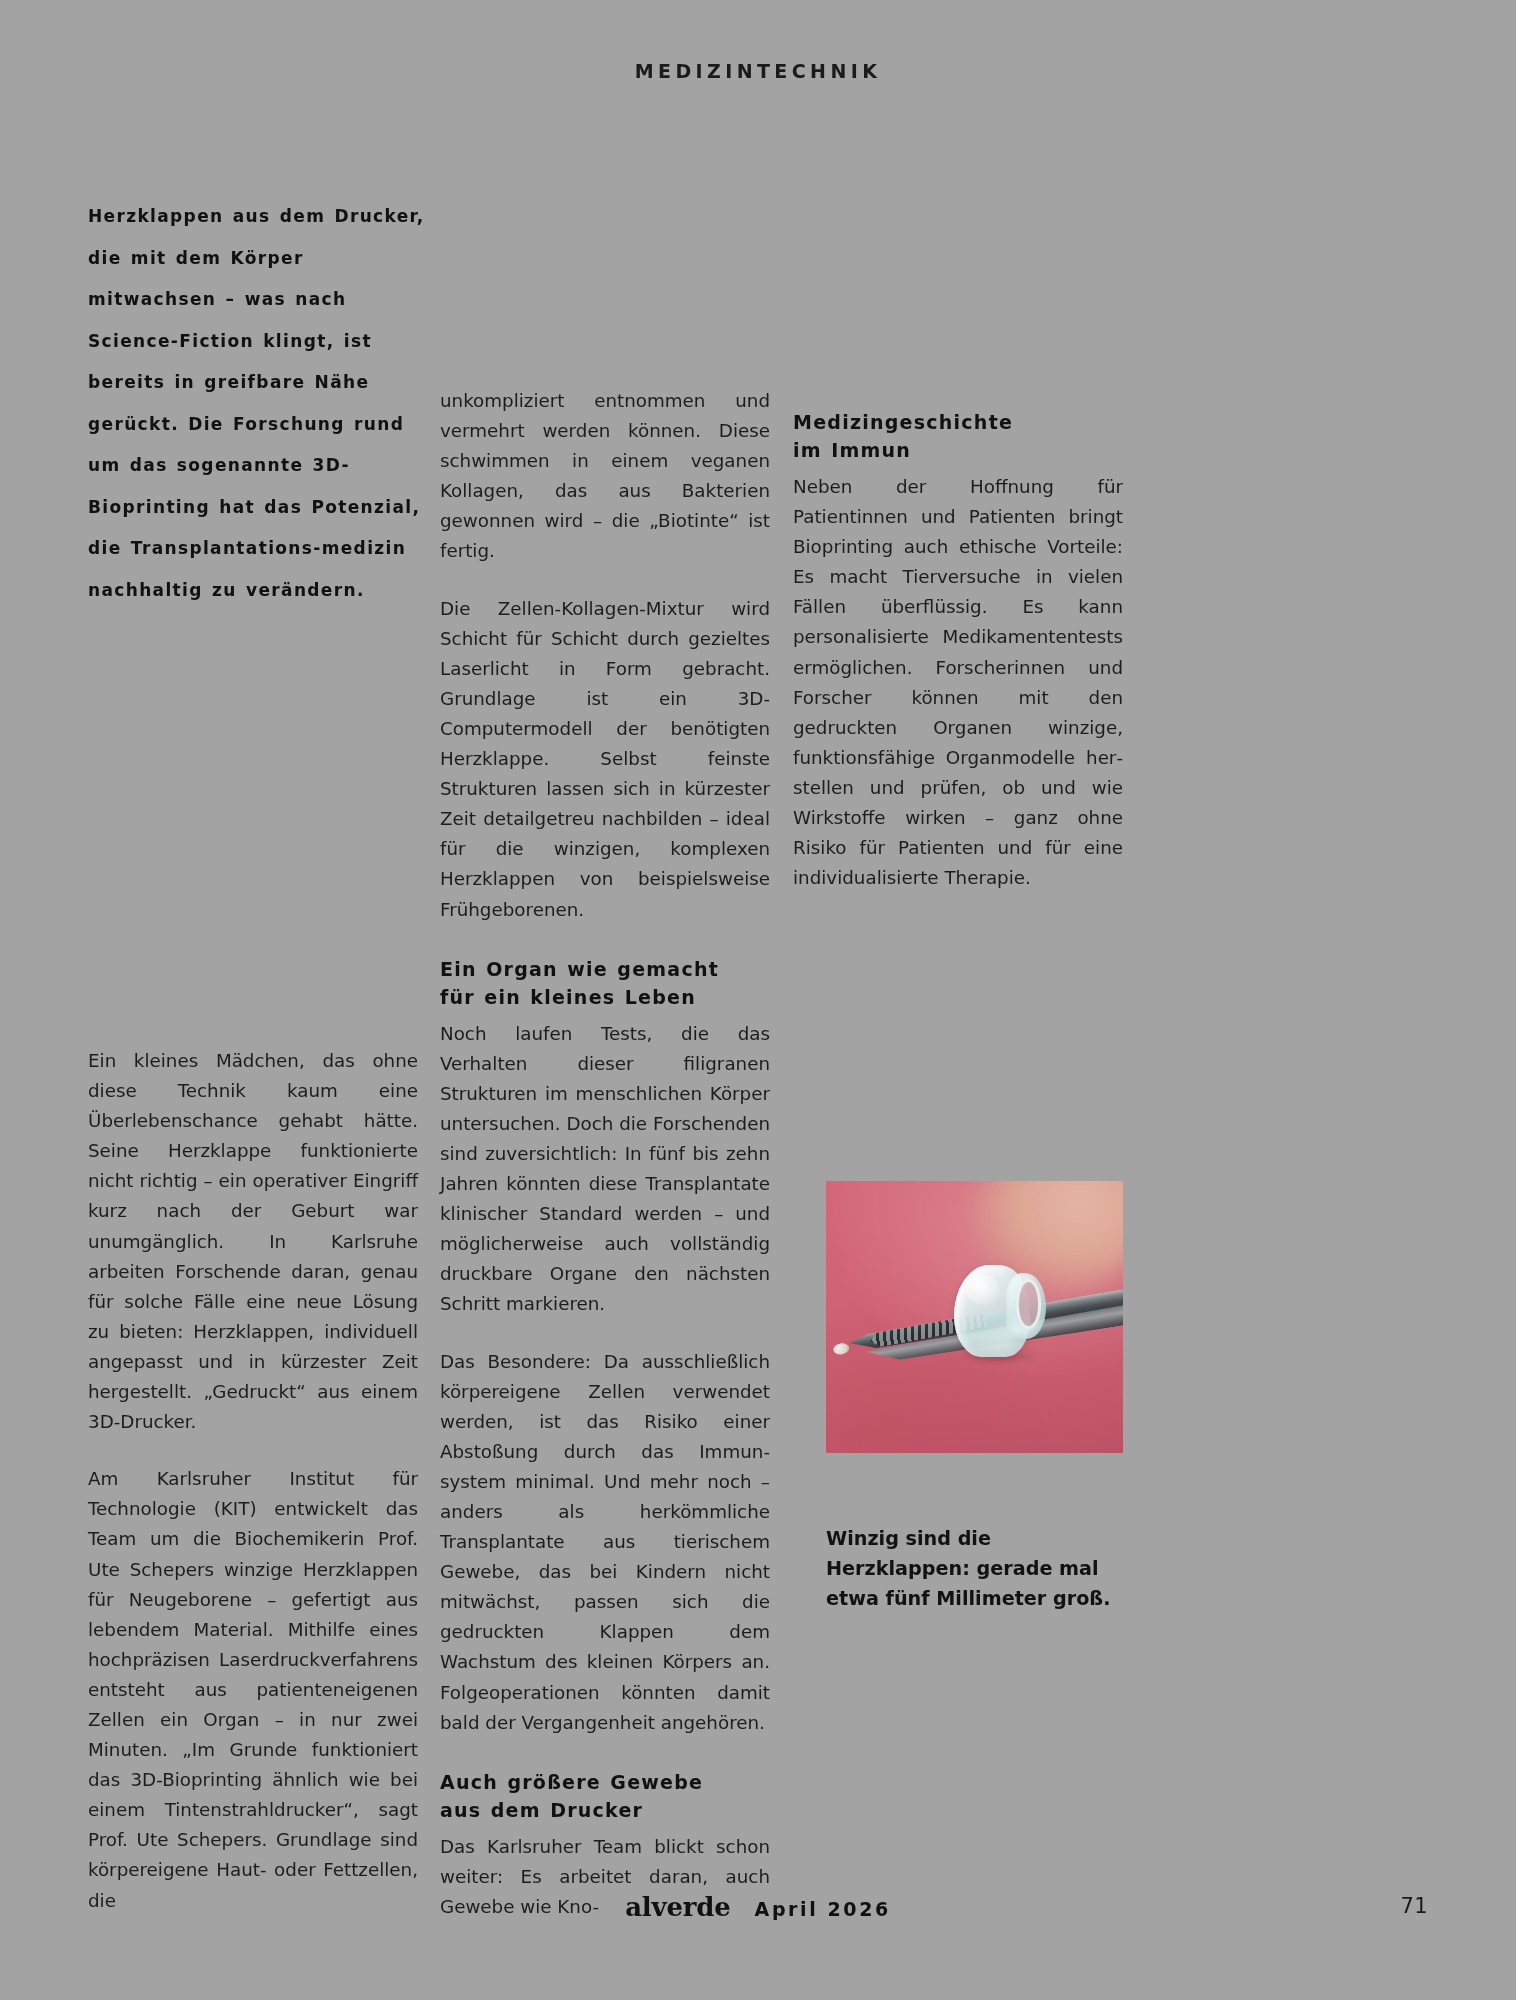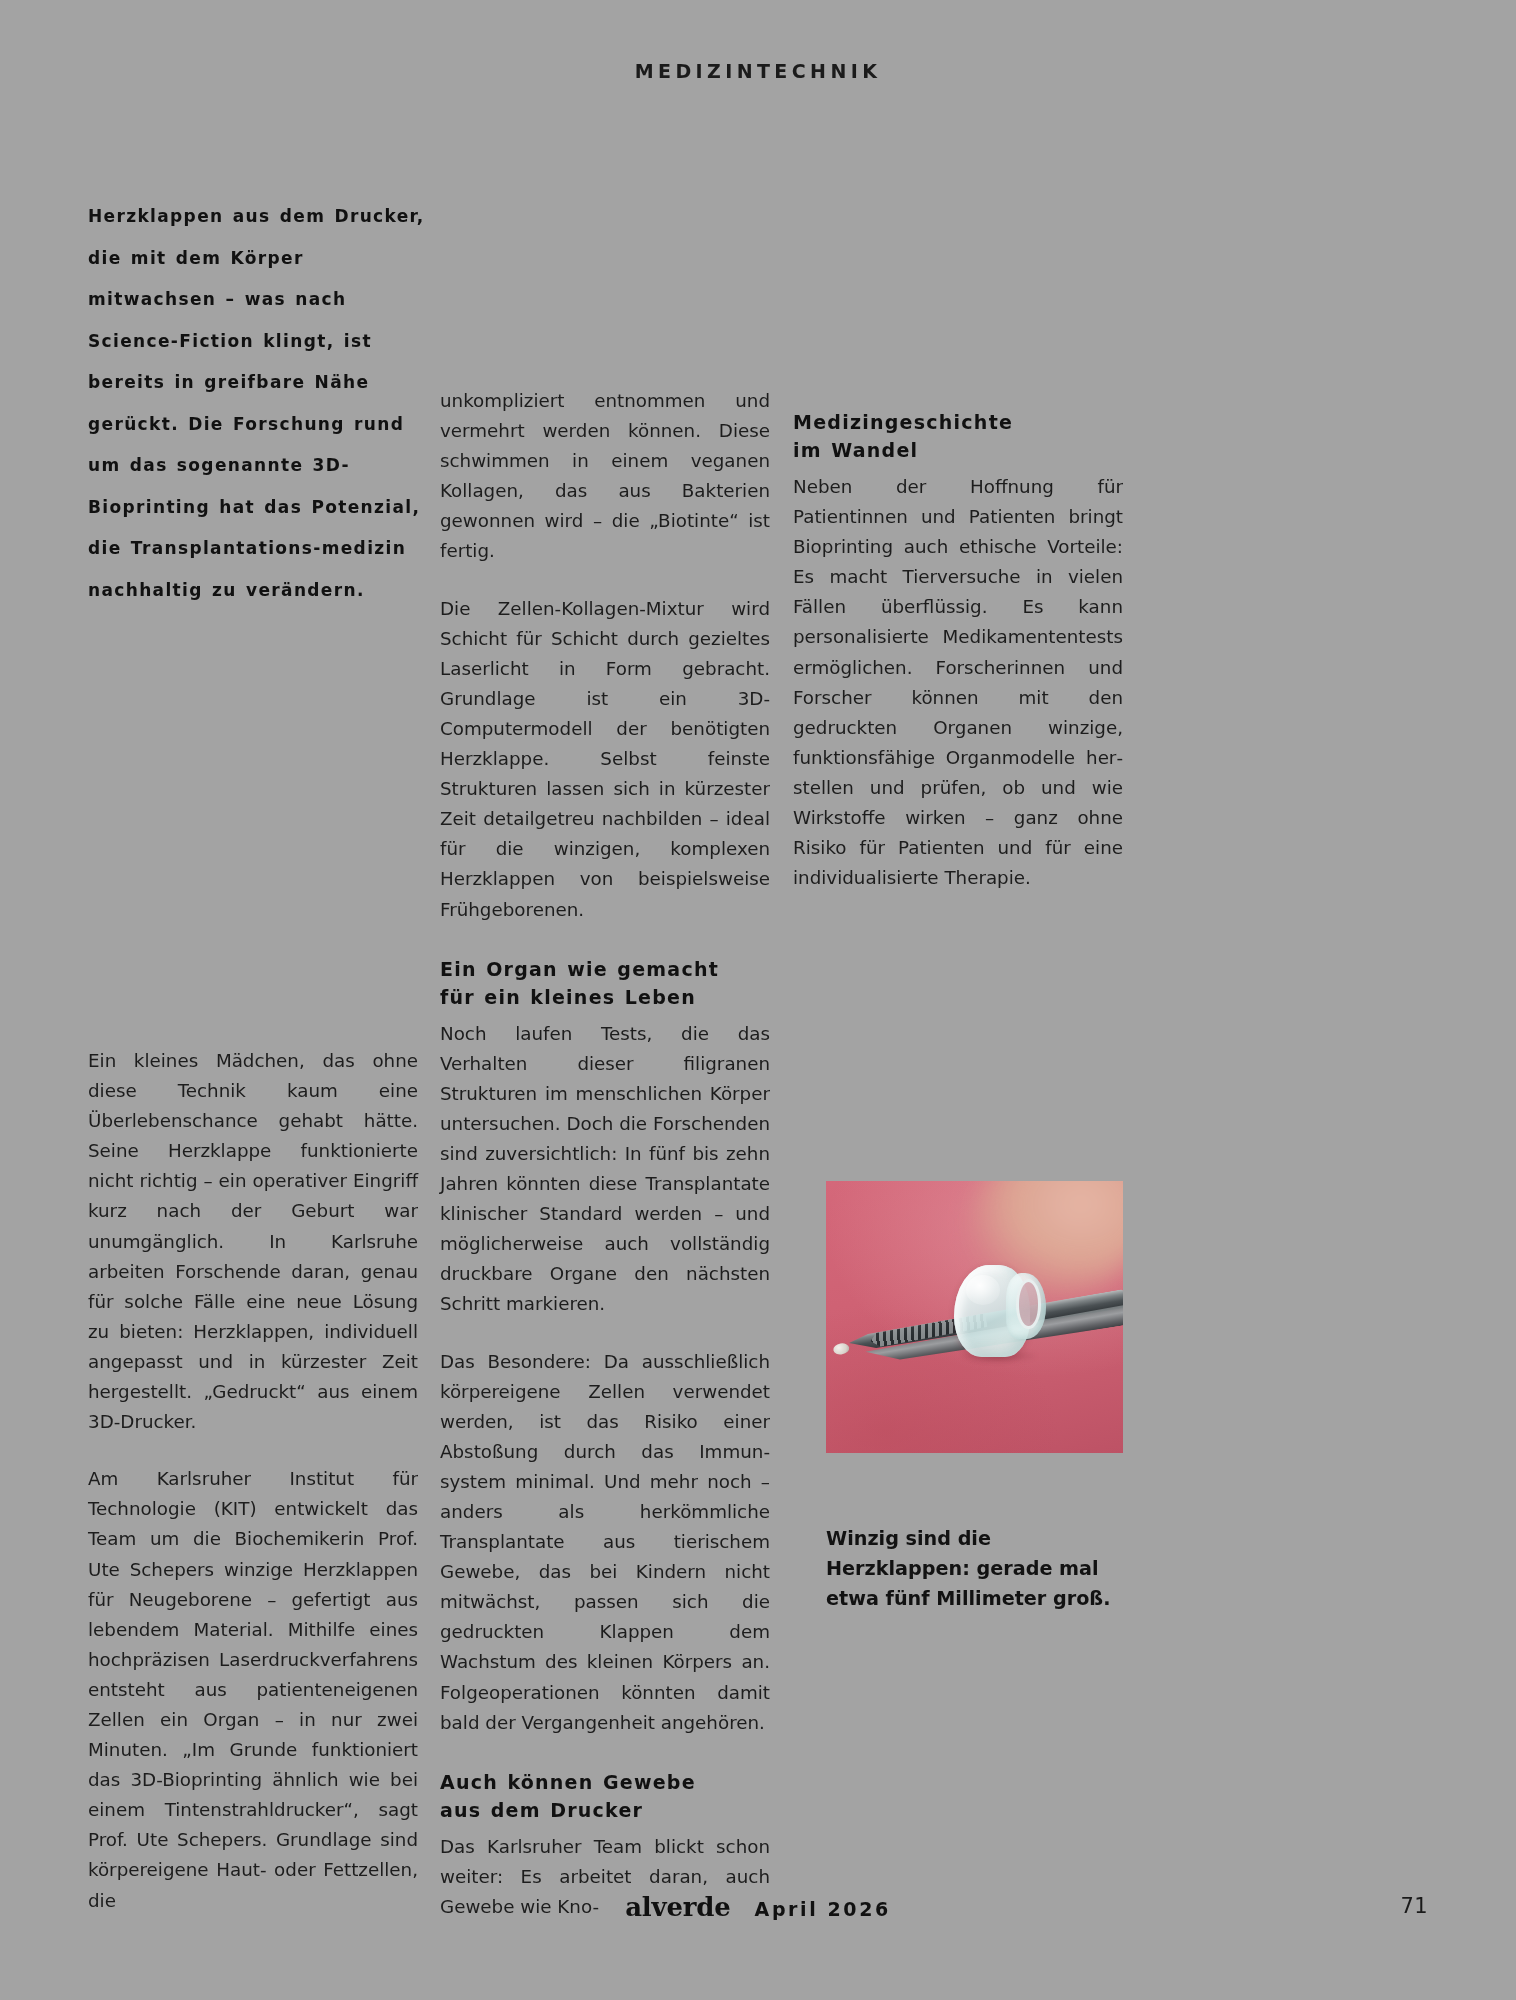--- a/index.html
+++ b/index.html
@@ -283,31 +283,31 @@
     <p>Die Zellen-Kollagen-Mixtur wird Schicht für Schicht durch gezieltes Laserlicht in Form gebracht. Grundlage ist ein 3D-Computermodell der benötigten Herz­klappe. Selbst feinste Strukturen lassen sich in kürzester Zeit detailgetreu nachbil­den – ideal für die winzigen, komplexen Herzklappen von beispielsweise Früh­geborenen.</p>
 
     <div class="subhead">
       <span>Ein Organ wie gemacht</span><br>
       <span>für ein kleines Leben</span>
     </div>
     <p>Noch laufen Tests, die das Verhalten dieser filigranen Strukturen im mensch­lichen Körper untersuchen. Doch die For­schenden sind zuversichtlich: In fünf bis zehn Jahren könnten diese Transplantate klinischer Standard werden – und mög­licherweise auch vollständig druckbare Organe den nächsten Schritt markieren.</p>
     <p>Das Besondere: Da ausschließlich körper­eigene Zellen verwendet werden, ist das Risiko einer Abstoßung durch das Immun­system minimal. Und mehr noch – anders als herkömmliche Transplantate aus tie­rischem Gewebe, das bei Kindern nicht mitwächst, passen sich die gedruckten Klappen dem Wachstum des kleinen Kör­pers an. Folgeoperationen könnten damit bald der Vergangenheit angehören.</p>
 
     <div class="subhead">
-      <span>Auch können Gewebe</span><br>
+      <span>Auch größere Gewebe</span><br>
       <span>aus dem Drucker</span>
     </div>
     <p>Das Karlsruher Team blickt schon weiter: Es arbeitet daran, auch Gewebe wie Kno-</p>
   </div>
 
   <div class="body-col c3">
 
     <div class="subhead">
       <span>Medizingeschichte</span><br>
-      <span>im Wandel</span>
+      <span>im Immun</span>
     </div>
     <p>Neben der Hoffnung für Patientinnen und Patienten bringt Bioprinting auch ethische Vorteile: Es macht Tierversu­che in vielen Fällen überflüssig. Es kann personalisierte Medikamententests er­möglichen. Forscherinnen und Forscher können mit den gedruckten Organen win­zige, funktionsfähige Organmodelle her­stellen und prüfen, ob und wie Wirkstoffe wirken – ganz ohne Risiko für Patienten und für eine individualisierte Therapie.</p>
   </div>
 
   <div class="photo-wrap">
     <div class="photo">
       <div class="photo-finger"></div>
 
       <div class="tweezer">
         <div class="tw-upper"></div>

